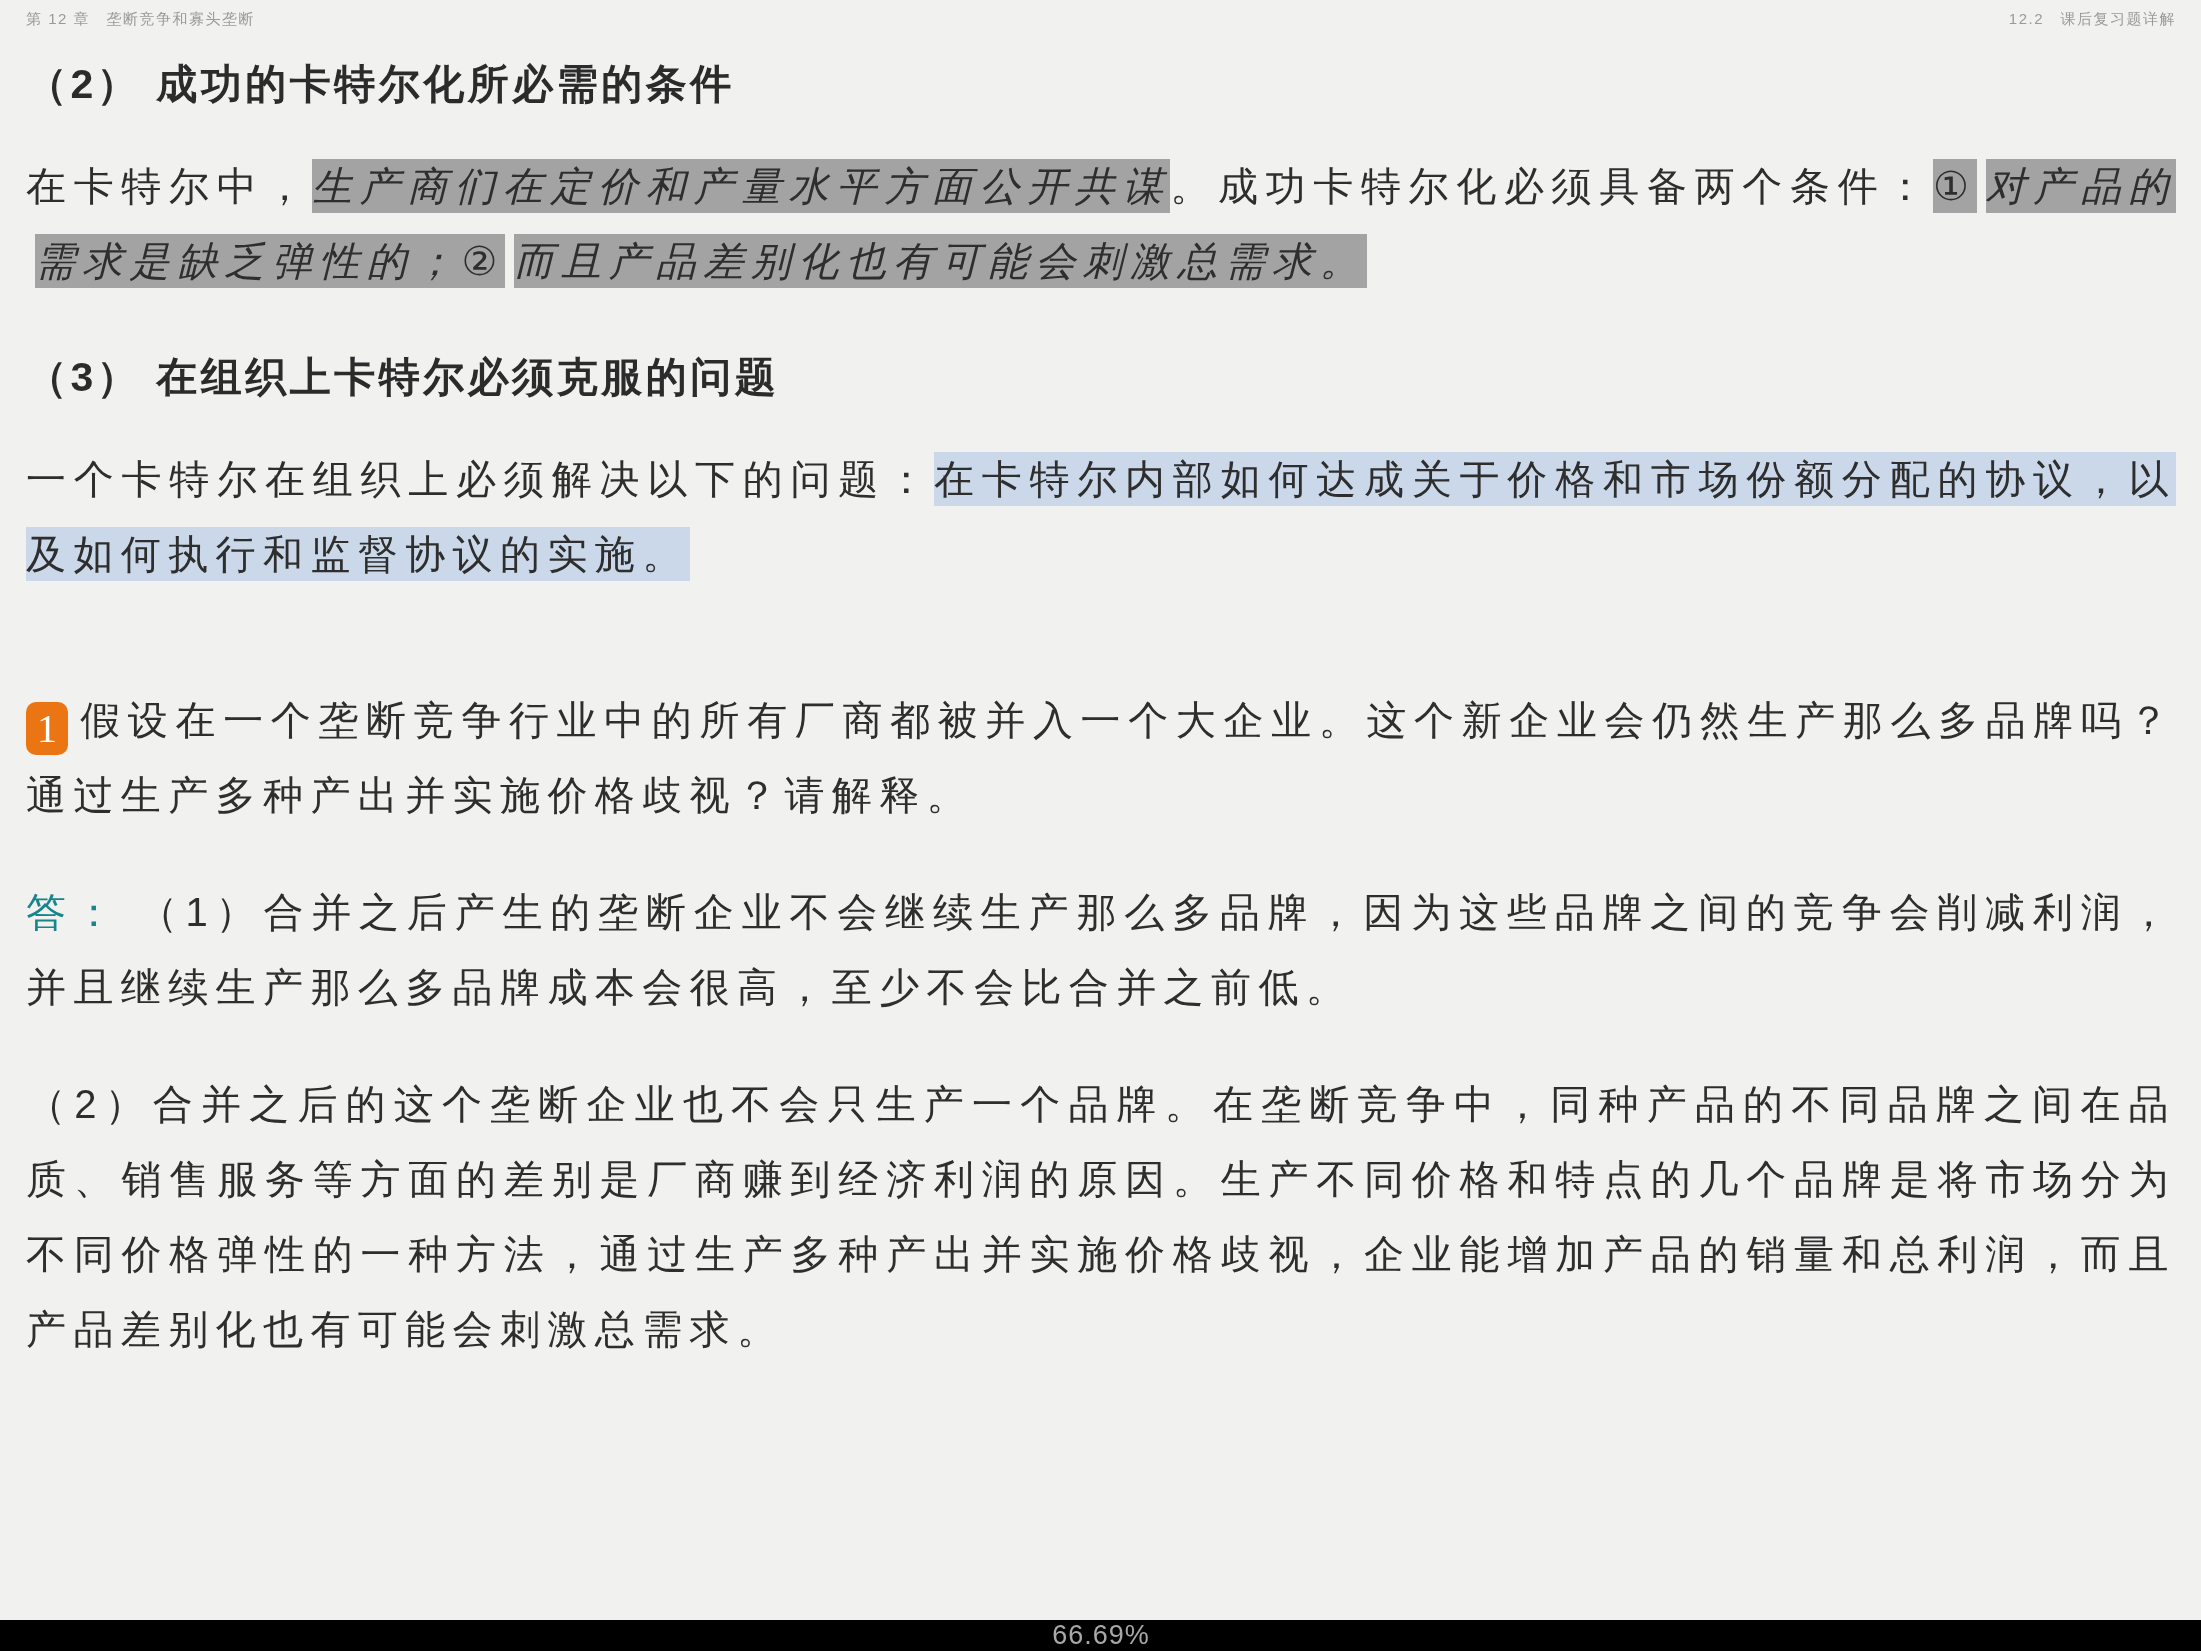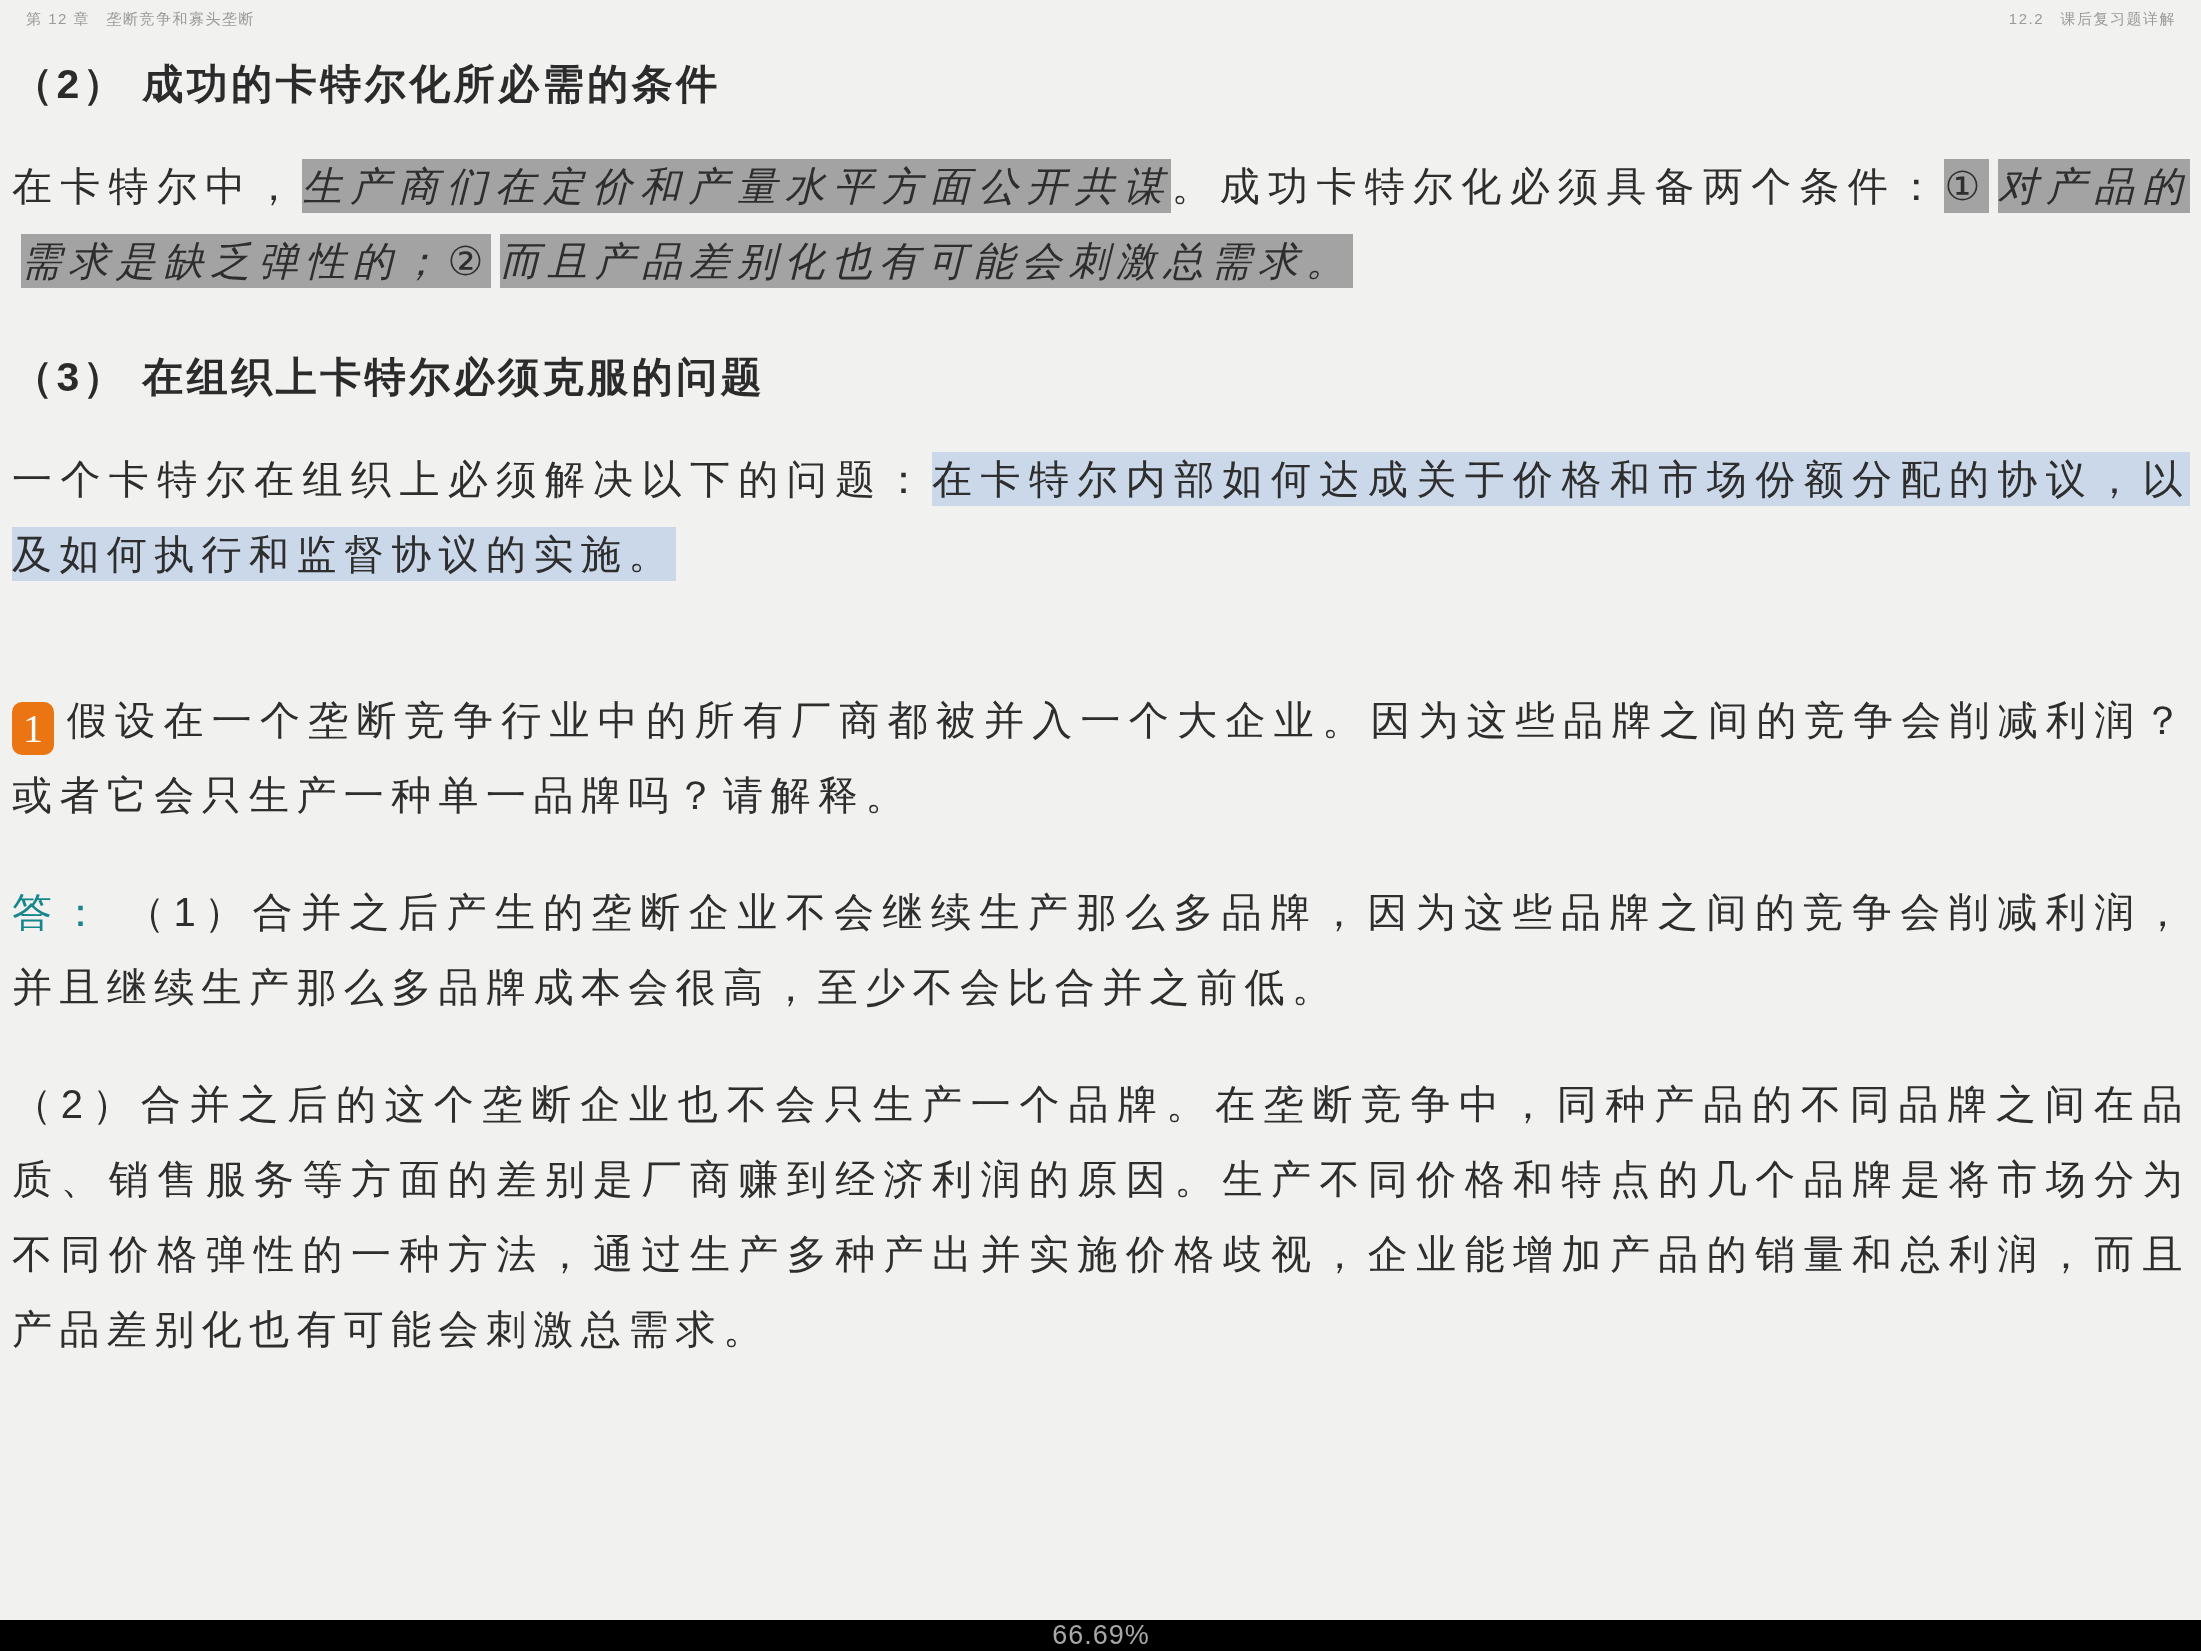--- a/index.html
+++ b/index.html
@@ -15,21 +15,21 @@
   .doc-header {
     display: flex;
     justify-content: space-between;
     align-items: flex-start;
     padding: 10px 26px 0 26px;
     font-size: 15px;
     color: #9a9a9a;
     letter-spacing: 1.5px;
     height: 30px;
   }
-  .content { padding: 0 12px; }
+  .content { padding: 0 26px; }
   h2.sub {
     font-size: 41px;
     font-weight: bold;
     letter-spacing: 3.5px;
     color: #2b2b2b;
     line-height: 57px;
     margin: 16px 0 0 0;
   }
   h2.sub.later { margin-top: 50px; }
   p.body {
@@ -111,21 +111,21 @@
 
     <h2 class="sub">（2） 成功的卡特尔化所必需的条件</h2>
 
     <p class="body"><span>在卡特尔中，</span><span class="hl pink">生产商们在定价和产量水平方面公开共谋</span><span>。成功卡特尔化必须具备两个条件：</span><span class="hl pink">①</span><span class="hl pink">对产品的需求是缺乏弹性的；②</span><span class="hl pink">而且产品差别化也有可能会刺激总需求。</span></p>
 
     <h2 class="sub later">（3） 在组织上卡特尔必须克服的问题</h2>
 
     <p class="body"><span>一个卡特尔在组织上必须解决以下的问题：</span><span class="hl blue">在卡特尔内部如何达成关于价格和市场份额分配的协议，以及如何执行和监督协议的实施。</span></p>
 
 
-    <p class="body question"><span class="q-badge">1</span><span>假设在一个垄断竞争行业中的所有厂商都被并入一个大企业。因为这些品牌之间的竞争会削减利润？或者它会只生产一种单一品牌吗？请解释。</span></p>
+    <p class="body question"><span class="q-badge">1</span><span>假设在一个垄断竞争行业中的所有厂商都被并入一个大企业。这个新企业会仍然生产那么多品牌吗？通过生产多种产出并实施价格歧视？请解释。</span></p>
 
     <p class="body answer"><span class="answer-label">答：</span><span>（1）合并之后产生的垄断企业不会继续生产那么多品牌，因为这些品牌之间的竞争会削减利润，并且继续生产那么多品牌成本会很高，至少不会比合并之前低。</span></p>
 
     <p class="body answer2"><span>（2）合并之后的这个垄断企业也不会只生产一个品牌。在垄断竞争中，同种产品的不同品牌之间在品质、销售服务等方面的差别是厂商赚到经济利润的原因。生产不同价格和特点的几个品牌是将市场分为不同价格弹性的一种方法，通过生产多种产出并实施价格歧视，企业能增加产品的销量和总利润，而且产品差别化也有可能会刺激总需求。</span></p>
 
   </div>
 
   <div class="footer-bar">
     <span class="progress-text">66.69%</span>
   </div>

